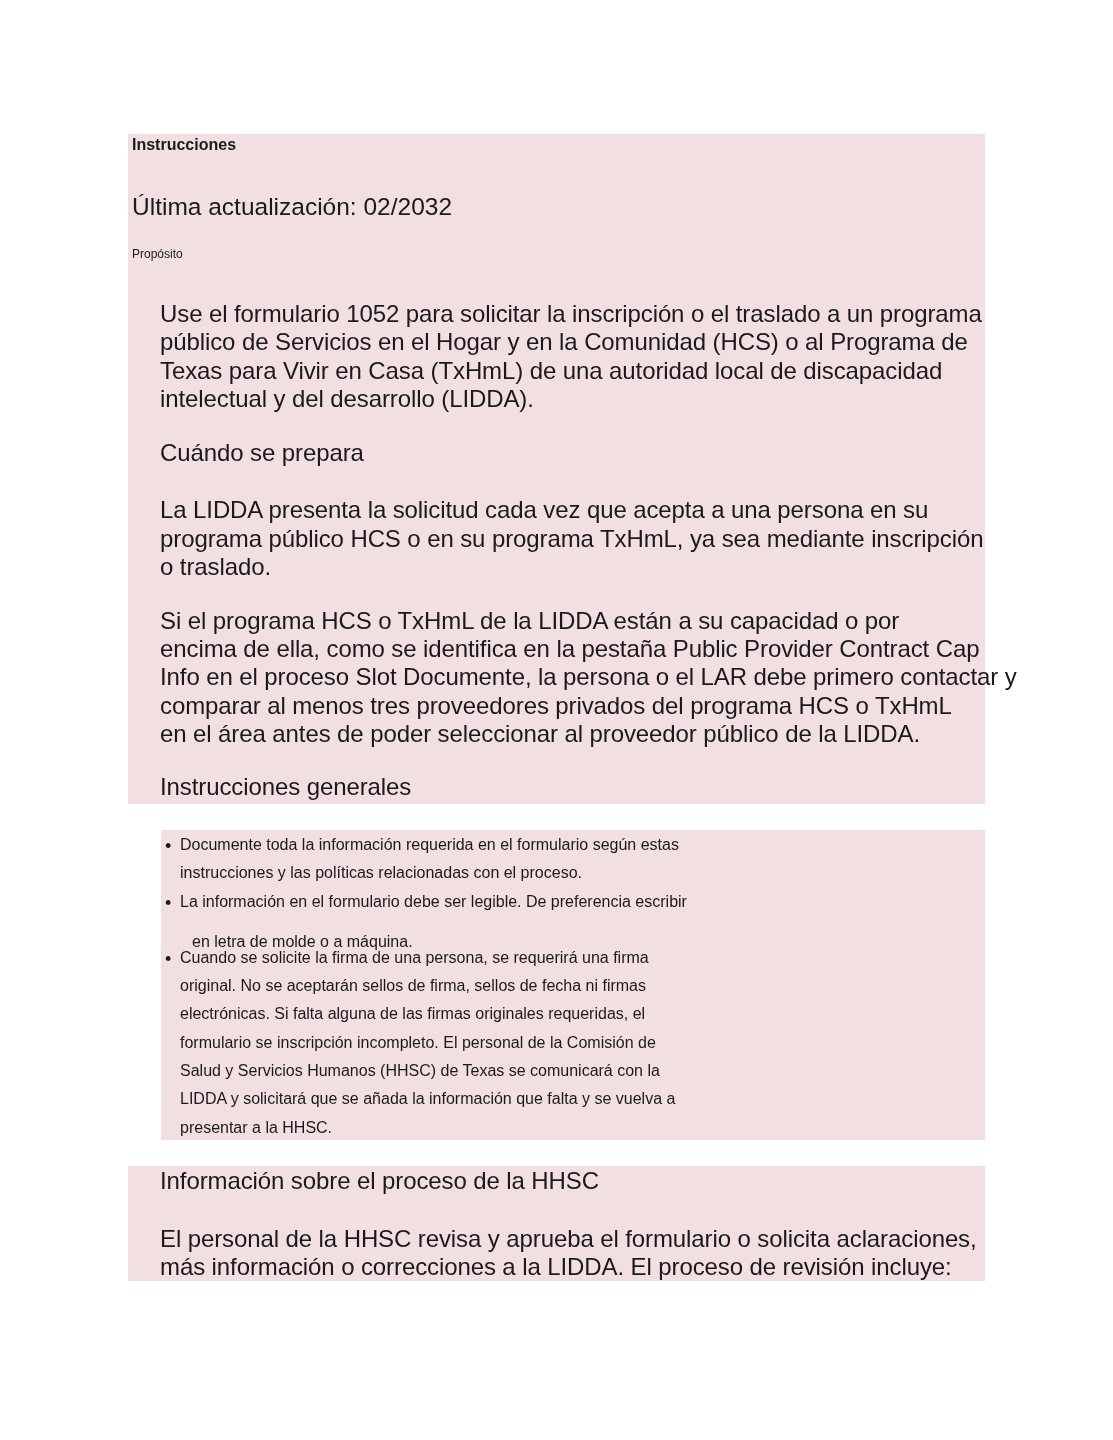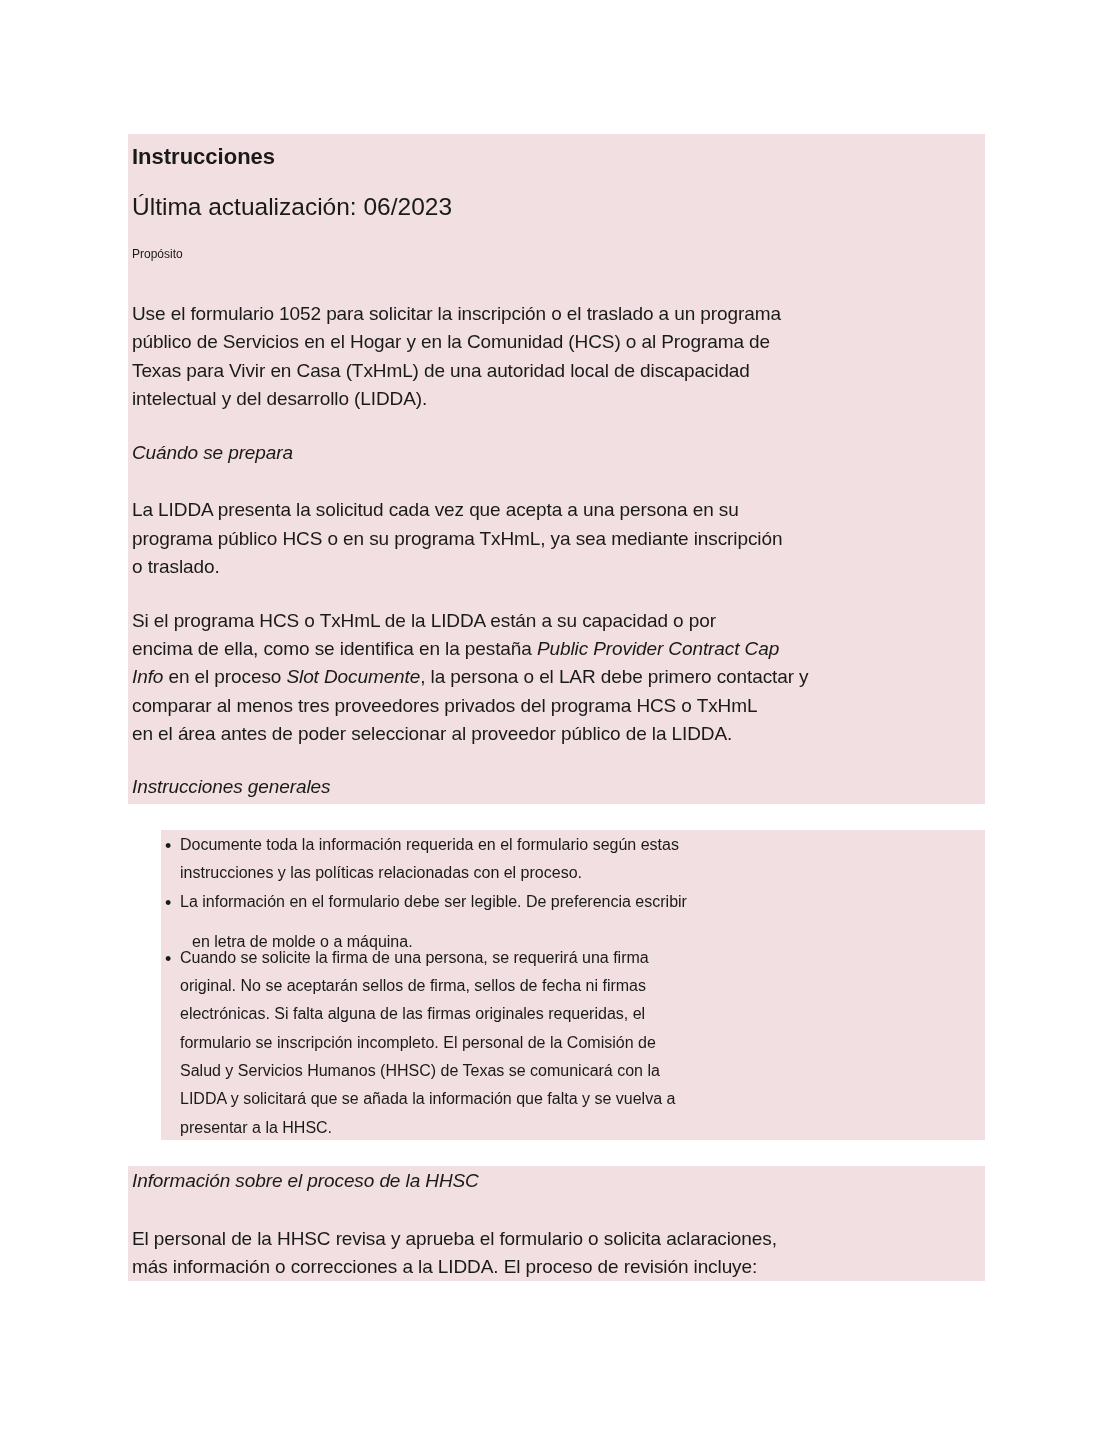--- a/index.html
+++ b/index.html
@@ -3,37 +3,37 @@
 <meta charset="utf-8">
 <style>
   html, body { margin: 0; padding: 0; background: #ffffff; }
   body { width: 1113px; height: 1440px; position: relative; overflow: hidden;
          font-family: "Liberation Sans", sans-serif; color: #1a1a1a; }
   .box { position: absolute; background: #f2dfe1; }
   #box1 { left: 128px; top: 134px; width: 857px; height: 670px; }
   #box2 { left: 161px; top: 830px; width: 824px; height: 310px; }
   #box3 { left: 128px; top: 1166px; width: 857px; height: 115px; }
   .t { position: absolute; left: 132px; margin: 0; white-space: nowrap; }
-  .h1 { font-weight: bold; font-size: 22px; margin-top: 8px; }
+  .h1 { font-weight: bold; font-size: 16px; }
   .sub { font-size: 24.5px; }
   .small { font-size: 12px; }
-  .p { font-size: 19px; line-height: 28.4px; letter-spacing: -0.1px; }
-  .i { font-style: italic; }
+  .p { font-size: 24px; line-height: 28.4px; letter-spacing: -0.1px; margin-left: 28px; }
+  .i { }
   .li { position: absolute; left: 180px; font-size: 16px; line-height: 28.4px; white-space: nowrap; }
   .bullet { position: absolute; left: 165px; font-size: 18px; }
 </style>
 </head>
 <body>
 
 <div class="box" id="box1"></div>
 <div class="box" id="box2"></div>
 <div class="box" id="box3"></div>
 
 <p class="t h1" style="top:136px">Instrucciones</p>
-<p class="t sub" style="top:193px">Última actualización: 06/2023</p>
+<p class="t sub" style="top:193px">Última actualización: 02/2032</p>
 <p class="t small" style="top:247px">Propósito</p>
 
 <div>
   <p class="t p" style="top:300px">Use el formulario 1052 para solicitar la inscripción o el traslado a un programa</p>
   <p class="t p" style="top:328px">público de Servicios en el Hogar y en la Comunidad (HCS) o al Programa de</p>
   <p class="t p" style="top:357px">Texas para Vivir en Casa (TxHmL) de una autoridad local de discapacidad</p>
   <p class="t p" style="top:385px">intelectual y del desarrollo (LIDDA).</p>
 </div>
 
 <p class="t p i" style="top:439px">Cuándo se prepara</p>

